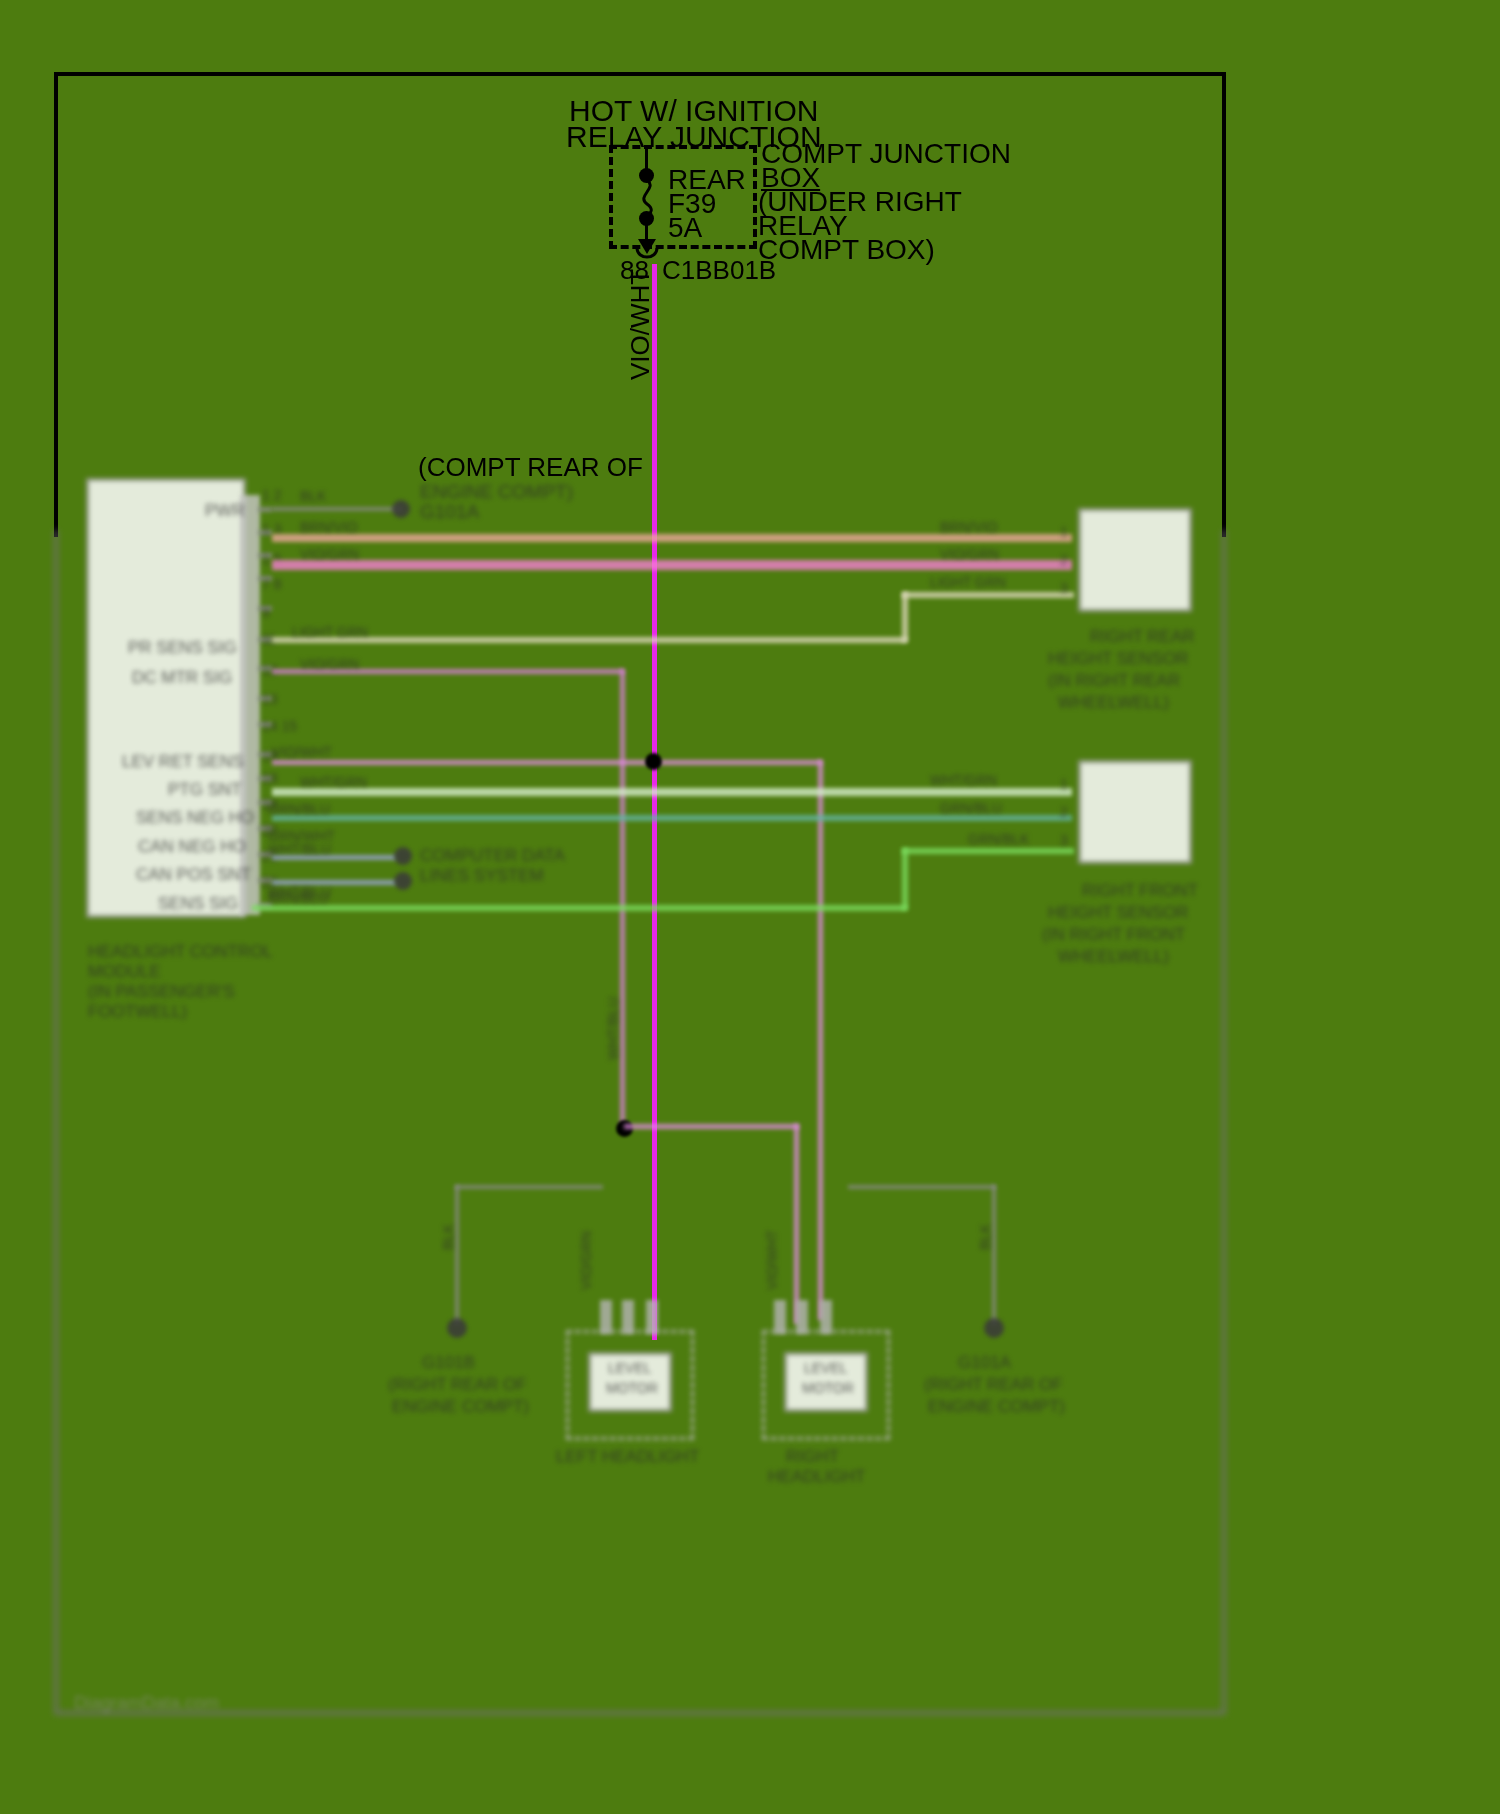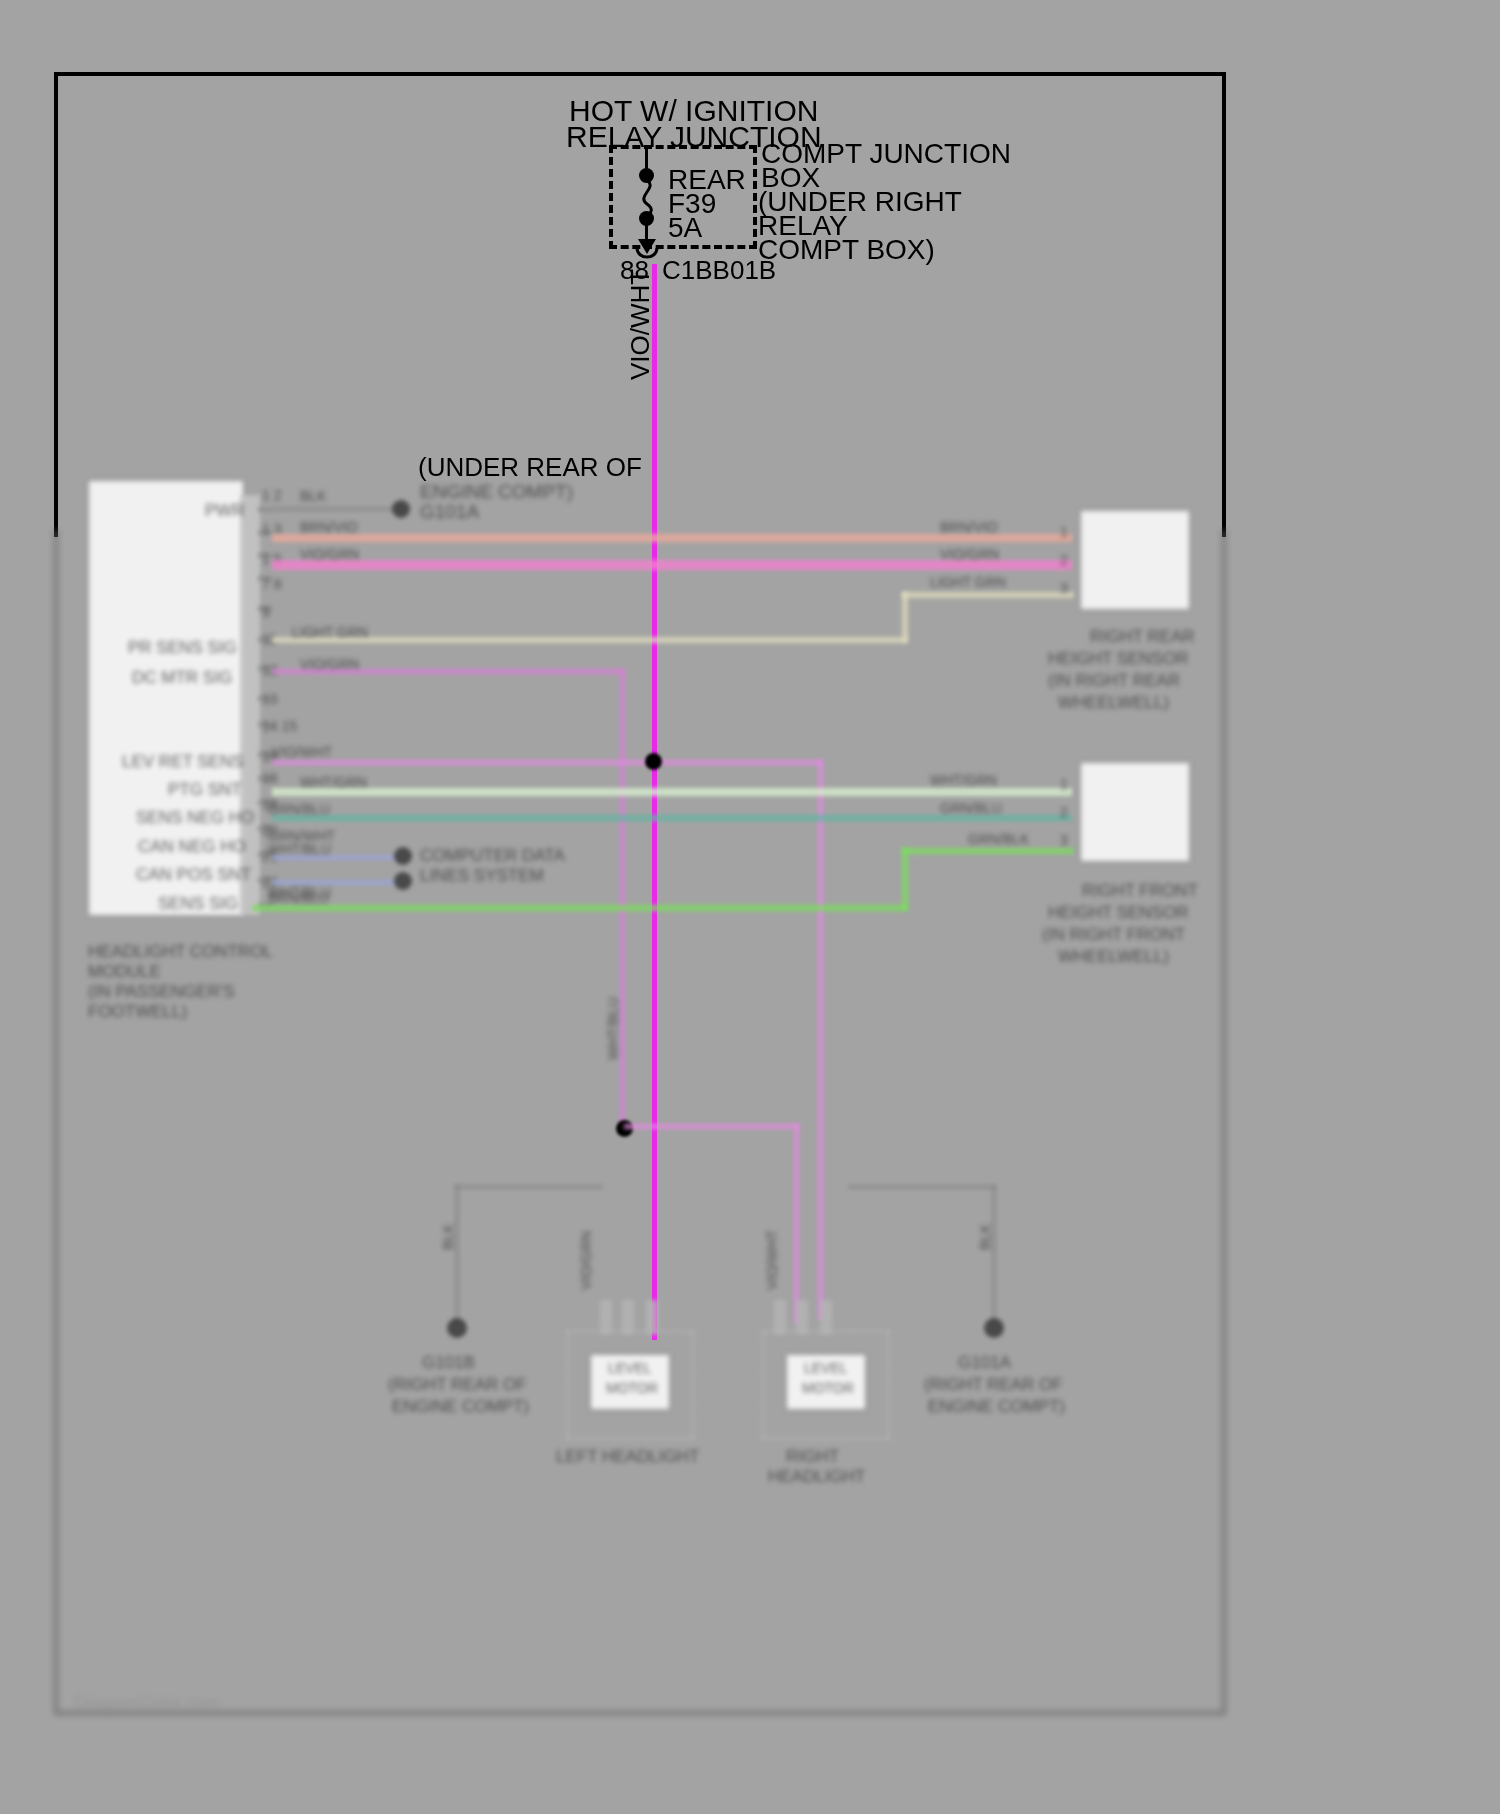--- a/index.html
+++ b/index.html
@@ -1,17 +1,17 @@
 <!DOCTYPE html>
 <html><head>
 <meta charset="utf-8">
 <style>
   html,body{margin:0;padding:0;background:#ffffff;}
   body{font-family:"Liberation Sans",sans-serif;}
-  #page{position:relative;width:1500px;height:1814px;background:#a3a3a3;overflow:hidden;}
+  #page{position:relative;width:1500px;height:1814px;background:#4d7c0f;overflow:hidden;}
 
   
   .frame-sharp{position:absolute;border:4px solid #000;box-sizing:border-box;}
   .frame-blur{position:absolute;border:4px solid #6f6f6f;box-sizing:border-box;
               filter:blur(3.2px);opacity:.85;}
 
   
   .txt{position:absolute;color:#000;white-space:pre;line-height:1.12;}
   .t30{font-size:30px;}
   .t28{font-size:28px;}
@@ -69,32 +69,32 @@
   </svg>
   <svg style="position:absolute;left:634px;top:248px;" width="26" height="16" viewBox="0 0 26 16">
     <path d="M3 0 C3 12, 23 12, 23 0" fill="none" stroke="#000" stroke-width="3"></path>
   </svg>
 
   <div class="txt t28" style="left:668px;top:164px;">REAR</div>
   <div class="txt t28" style="left:668px;top:188px;">F39</div>
   <div class="txt t28" style="left:668px;top:212px;">5A</div>
 
   <div class="txt t28" style="left:761px;top:138px;">COMPT JUNCTION</div>
-  <div class="txt t28" style="left:761px;top:162px;">BOX</div>
+  <div class="txt t28" style="left:761px;top:162px;text-decoration:underline;">BOX</div>
   <div class="txt t28" style="left:758px;top:186px;">(UNDER RIGHT</div>
   <div class="txt t28" style="left:758px;top:210px;">RELAY</div>
   <div class="txt t28" style="left:758px;top:234px;">COMPT BOX)</div>
 
   <div class="txt t26" style="left:620px;top:256px;">88</div>
   <div class="txt t26" style="left:662px;top:256px;">C1BB01B</div>
 
   <div class="vwire" style="left:652px;top:264px;height:1076px;"></div>
   <div class="txt t26 " style="left:626px;top:380px;transform:rotate(-90deg);transform-origin:left top;">VIO/WHT</div>
 
-  <div class="txt t26" style="left:418px;top:453px;">(UNDER REAR OF</div>
+  <div class="txt t26" style="left:418px;top:453px;">(COMPT REAR OF</div>
   <div class="btxt" style="left:420px;top:480px;font-size:19px;">ENGINE COMPT)</div>
   <div class="btxt" style="left:420px;top:500px;font-size:19px;">G101A</div>
 
   <div class="bbox" style="left:86px;top:478px;width:160px;height:440px;"></div>
 
   <div class="bpin" style="left:240px;top:495px;width:20px;height:420px;background:#c9c9c9;"></div>
 
   <div class="bpin" style="left:258px;top:507px;width:14px;height:5px;"></div>
   <div class="bpin" style="left:258px;top:530px;width:14px;height:5px;"></div>
   <div class="bpin" style="left:258px;top:553px;width:14px;height:5px;"></div>

